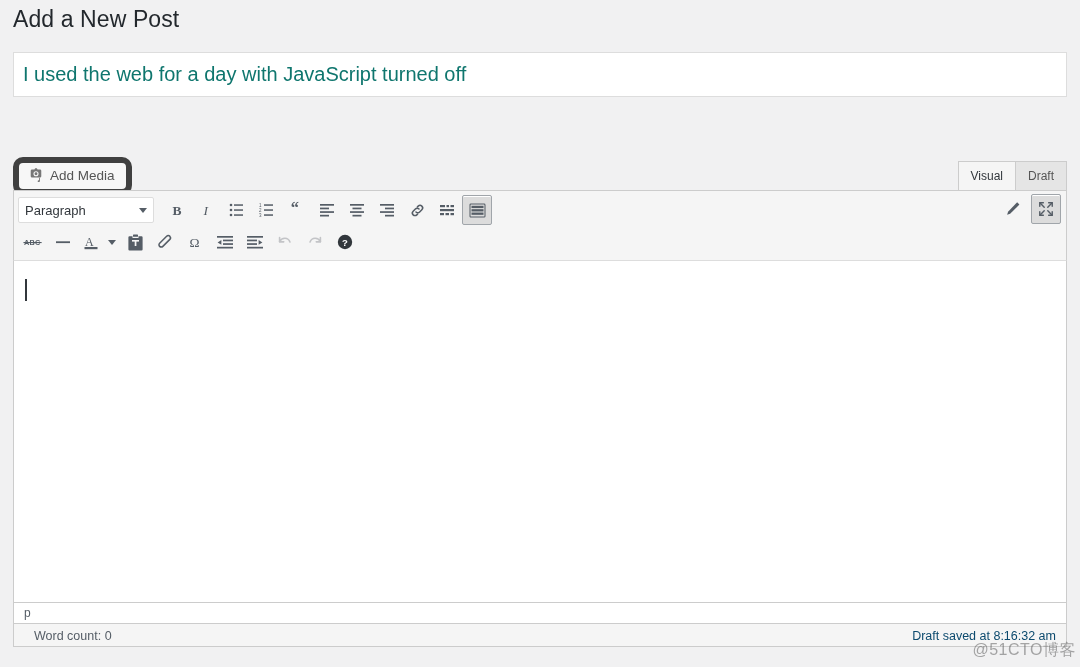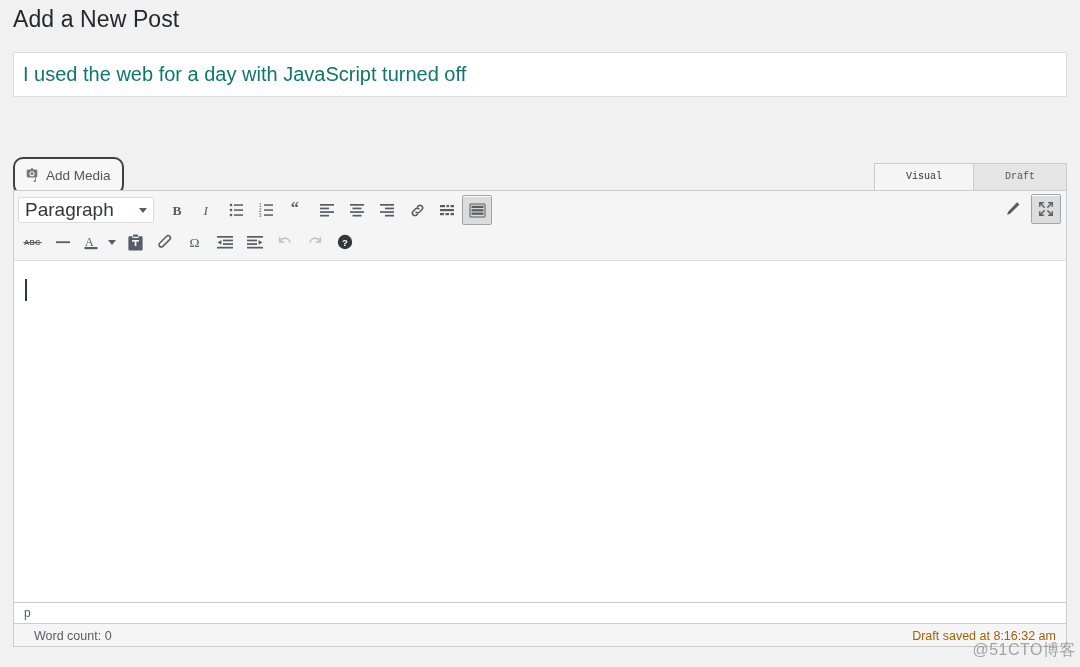--- a/index.html
+++ b/index.html
@@ -54,47 +54,46 @@
   }
   .add-media-btn {
     position: absolute;
     left: 0; top: 5px;
     height: 38px;
     display: inline-flex;
     align-items: center;
     gap: 6px;
     padding: 0 11px 0 9px;
     background: #f7f7f7;
-    border: 2px solid #404040;
+    border: 6px solid #404040;
     border-radius: 10px;
     color: #555;
     font-size: 13.5px;
     line-height: 1;
     cursor: pointer;
     box-shadow: 0 1px 0 #ccc;
   }
   .add-media-btn .label { color: #555; }
 
   .tabs {
     position: absolute;
     right: 0; bottom: 0;
     display: flex;
     align-items: flex-end;
   }
   .tab {
-    font-size: 10px;
+    font-size: 12px;
     color: #555;
-    padding: 7px 31px 7px;
+    padding: 7px 12px 7px;
     border: 1px solid #ccc;
     border-bottom: none;
     background: #e5e5e5;
     cursor: pointer;
     margin-left: -1px;
     line-height: 1.2;
-    font-family: Liberation Mono, monospace;
   }
   .tab.active {
     background: #f5f5f5;
     color: #32373c;
     border-bottom: 1px solid #f5f5f5;
     margin-bottom: -1px;
   }
 
   
   .toolbar-block {
@@ -128,21 +127,21 @@
   }
   .tb-btn.disabled { color: #c3c4c7; }
   .tb-btn svg { display: block; }
 
   .fmt-select {
     height: 26px;
     width: 136px;
     background: #fff;
     border: 1px solid #ddd;
     border-radius: 2px;
-    font-size: 19px;
+    font-size: 13px;
     color: #32373c;
     padding: 0 6px;
     margin-right: 8px;
     display: inline-flex;
     align-items: center;
     justify-content: space-between;
     cursor: pointer;
     font-family: "Liberation Sans", sans-serif;
   }
   .caret {
@@ -192,21 +191,21 @@
     border: 1px solid #ccc;
     height: 24px;
     font-size: 12.5px;
     color: #555d66;
     padding: 4px 20px;
     line-height: 16px;
   }
   .status-right {
     position: absolute;
     right: 10px; top: 4px;
-    color: #a16207;
+    color: #0c4a6e;
     font-size: 12.5px;
   }
 
   
   .watermark {
     position: absolute;
     right: 4px; bottom: 6px;
     font-size: 16px;
     color: rgba(90,90,90,0.52);
     letter-spacing: 0.5px;

